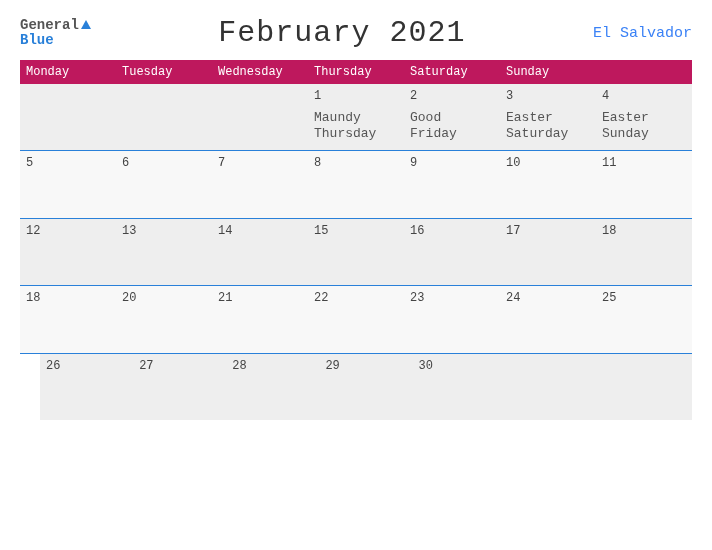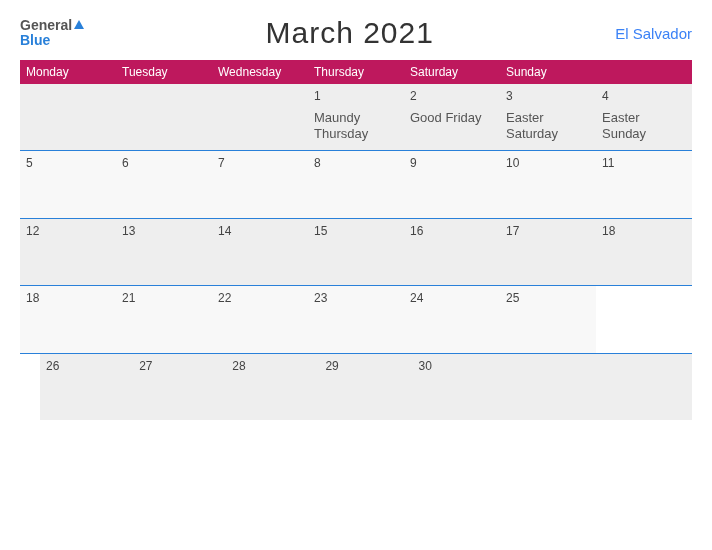--- a/index.html
+++ b/index.html
@@ -10,20 +10,21 @@
       height: 550px;
       overflow: hidden;
     }
     .calendar-container {
       width: 712px;
       height: 438px;
       background: #fff;
       padding: 16px 20px 18px 20px;
       display: flex;
       flex-direction: column;
+      font-family: Liberation Mono, monospace;
     }
     .header {
       display: flex;
       align-items: center;
       justify-content: space-between;
       margin-bottom: 10px;
     }
     .logo {
       display: flex;
       align-items: flex-end;
@@ -118,21 +119,21 @@
   <div class="header">
     <div class="logo">
   <div style="display:flex;flex-direction:column;line-height:1.1;">
     <div style="display:flex;align-items:center;">
       <span style="font-size:14px;font-weight:bold;color:#555;">General</span>
       <div style="width:0;height:0;border-left:5px solid transparent;border-right:5px solid transparent;border-bottom:9px solid #2980d9;margin-left:2px;margin-bottom:1px;"></div>
     </div>
     <span style="font-size:14px;font-weight:bold;color:#2980d9;">Blue</span>
   </div>
 </div>
-    <div class="month-title">March 2021</div>
+    <div class="month-title">February 2021</div>
     <div class="country">El Salvador</div>
   </div>
 
   <div class="calendar-grid">
     <div class="day-headers">
       <div class="day-header">Monday</div>
       <div class="day-header">Tuesday</div>
       <div class="day-header">Wednesday</div>
       <div class="day-header">Thursday</div>
       <div class="day-header">Saturday</div>
@@ -204,20 +205,23 @@
           </div>
           <div class="day-cell">
             <span class="day-number">18</span>
           </div>
         </div>
         <div class="week-row">
           <div class="day-cell">
             <span class="day-number">18</span>
           </div>
           <div class="day-cell">
+            <span class="day-number">20</span>
+          </div>
+          <div class="day-cell">
             <span class="day-number">21</span>
           </div>
           <div class="day-cell">
             <span class="day-number">22</span>
           </div>
           <div class="day-cell">
             <span class="day-number">23</span>
           </div>
           <div class="day-cell">
             <span class="day-number">24</span>

